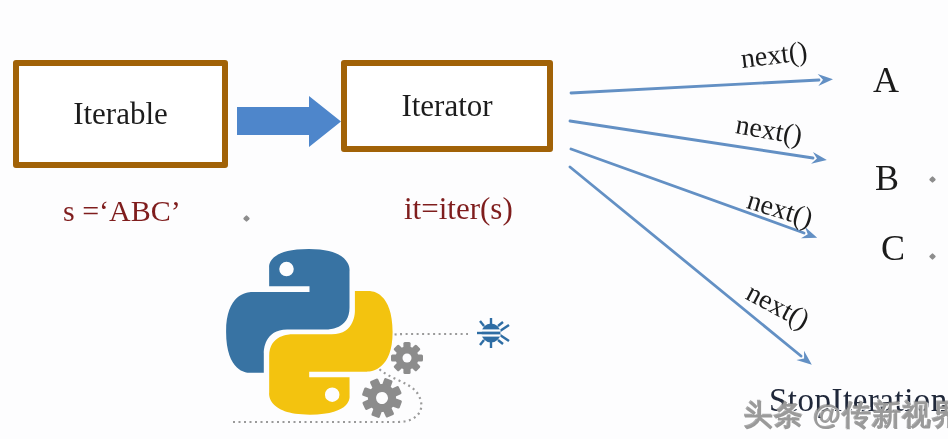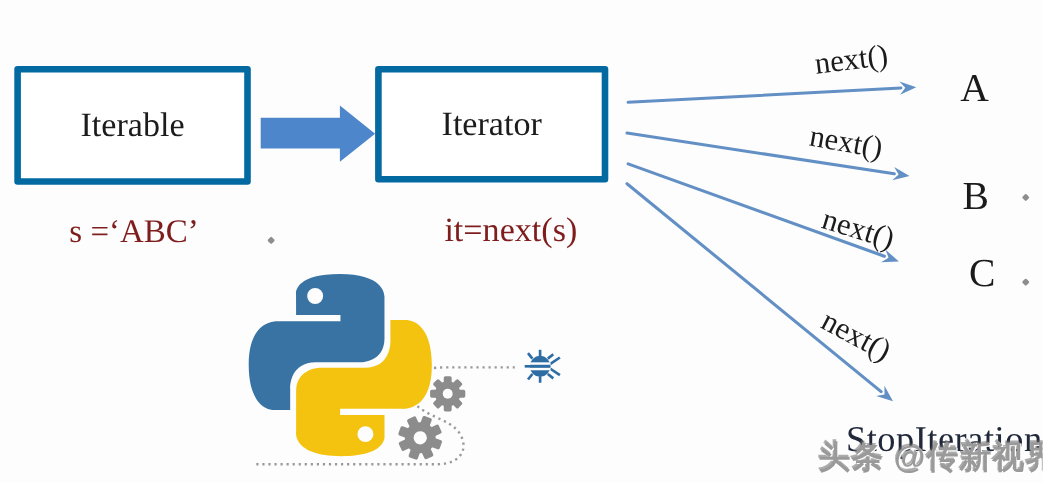--- a/index.html
+++ b/index.html
@@ -2,26 +2,26 @@
 <html><head>
 <meta charset="utf-8">
 <style>
   html,body{margin:0;padding:0;background:#ffffff;}
   .stage{
     position:relative;width:948px;height:439px;background:#fdfdfe;
     overflow:hidden;font-family:"Liberation Serif", serif;
   }
   .layer{position:absolute;left:0;top:0;width:948px;height:439px;}
   .box{
-    position:absolute;box-sizing:border-box;border:6px solid #0369a1;border-radius:3px;
+    position:absolute;box-sizing:border-box;border:6px solid #a16207;border-radius:3px;
     background:#ffffff;display:flex;align-items:center;justify-content:center;
     font-size:31px;color:#1c1c1c;
   }
   .box-iterable{left:13px;top:60px;width:215px;height:108px;}
-  .box-iterator{left:341px;top:60px;width:212px;height:106px;}
+  .box-iterator{left:341px;top:60px;width:212px;height:92px;}
   .caption{position:absolute;font-size:30px;color:#7f1d1d;white-space:nowrap;}
   .caption-iterable{left:63px;top:194px;}
   .caption-iterator{left:404px;top:191px;font-size:31px;}
   .next-label{
     position:absolute;font-size:28px;color:#1b1b1b;white-space:nowrap;
     transform-origin:center;
   }
   .next-1{left:774px;top:55px;transform:translate(-50%,-50%) rotate(-7deg);}
   .next-2{left:769px;top:130px;transform:translate(-50%,-50%) rotate(10deg);}
   .next-3{left:780px;top:209px;transform:translate(-50%,-50%) rotate(17deg);}
@@ -114,21 +114,21 @@
   </svg>
 
   <div class="box box-iterable">
     <span>Iterable</span>
   </div>
   <div class="box box-iterator">
     <span>Iterator</span>
   </div>
 
   <div class="caption caption-iterable">s =‘ABC’</div>
-  <div class="caption caption-iterator">it=next(s)</div>
+  <div class="caption caption-iterator">it=iter(s)</div>
 
   <div class="next-label next-1">next()</div>
   <div class="next-label next-2">next()</div>
   <div class="next-label next-3">next()</div>
   <div class="next-label next-4">next()</div>
 
   <div class="result result-a">A</div>
   <div class="result result-b">B</div>
   <div class="result result-c">C</div>
   <div class="result result-stop">StopIteration</div>

